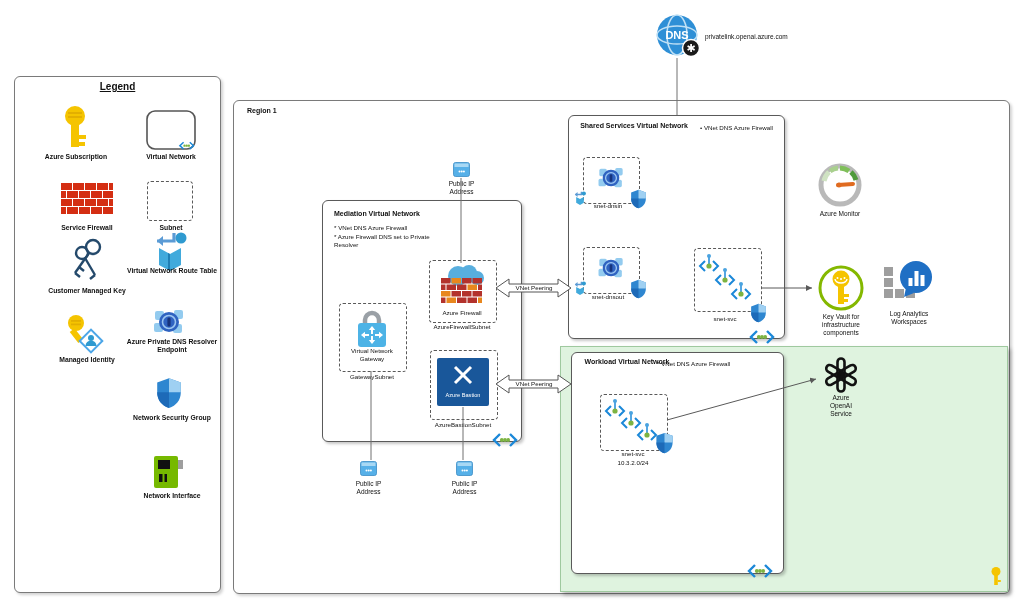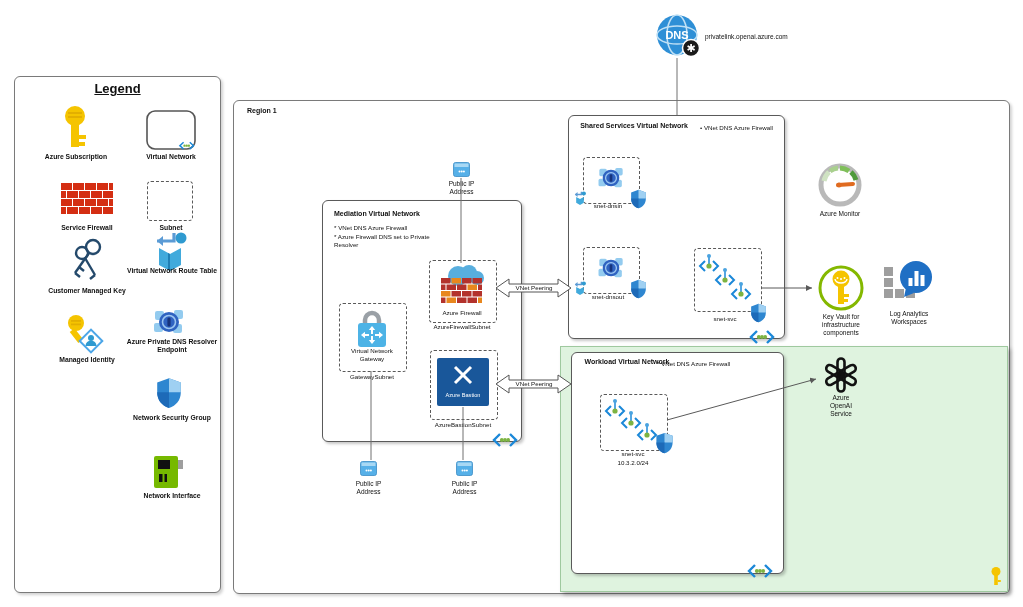--- a/index.html
+++ b/index.html
@@ -20,21 +20,21 @@
   svg{display:block;}
   .connectors{position:absolute;left:0;top:0;pointer-events:none;}
   .peer-txt{font-size:6.2px;text-align:center;width:74px;color:#111;}
 </style>
 </head>
 <body>
 
 <div id="canvas">
 
   <div class="abs plain-box" style="left:14px;top:76px;width:205px;height:515px;">
-    <div class="abs legend-lbl" style="left:0;top:4px;width:205px;text-decoration:underline;font-size:13px;">Legend</div>
+    <div class="abs legend-lbl" style="left:0;top:4px;width:205px;text-decoration:underline;font-size:10px;">Legend</div>
 
     <svg class="abs" style="left:40px;top:27px;" width="40" height="46" viewBox="0 0 40 46">
       <circle cx="20" cy="12" r="10" fill="#f5c400"></circle>
       <rect x="13" y="8" width="14" height="2" fill="#e3af00"></rect>
       <rect x="13" y="12" width="14" height="2" fill="#e3af00"></rect>
       <rect x="16" y="20" width="8" height="23" fill="#f5c400"></rect>
       <rect x="24" y="31" width="7" height="4" fill="#f5c400"></rect>
       <rect x="24" y="38" width="6" height="4" fill="#f5c400"></rect>
     </svg>
     <div class="abs legend-lbl" style="left:16px;top:76px;width:90px;">Azure Subscription</div>

